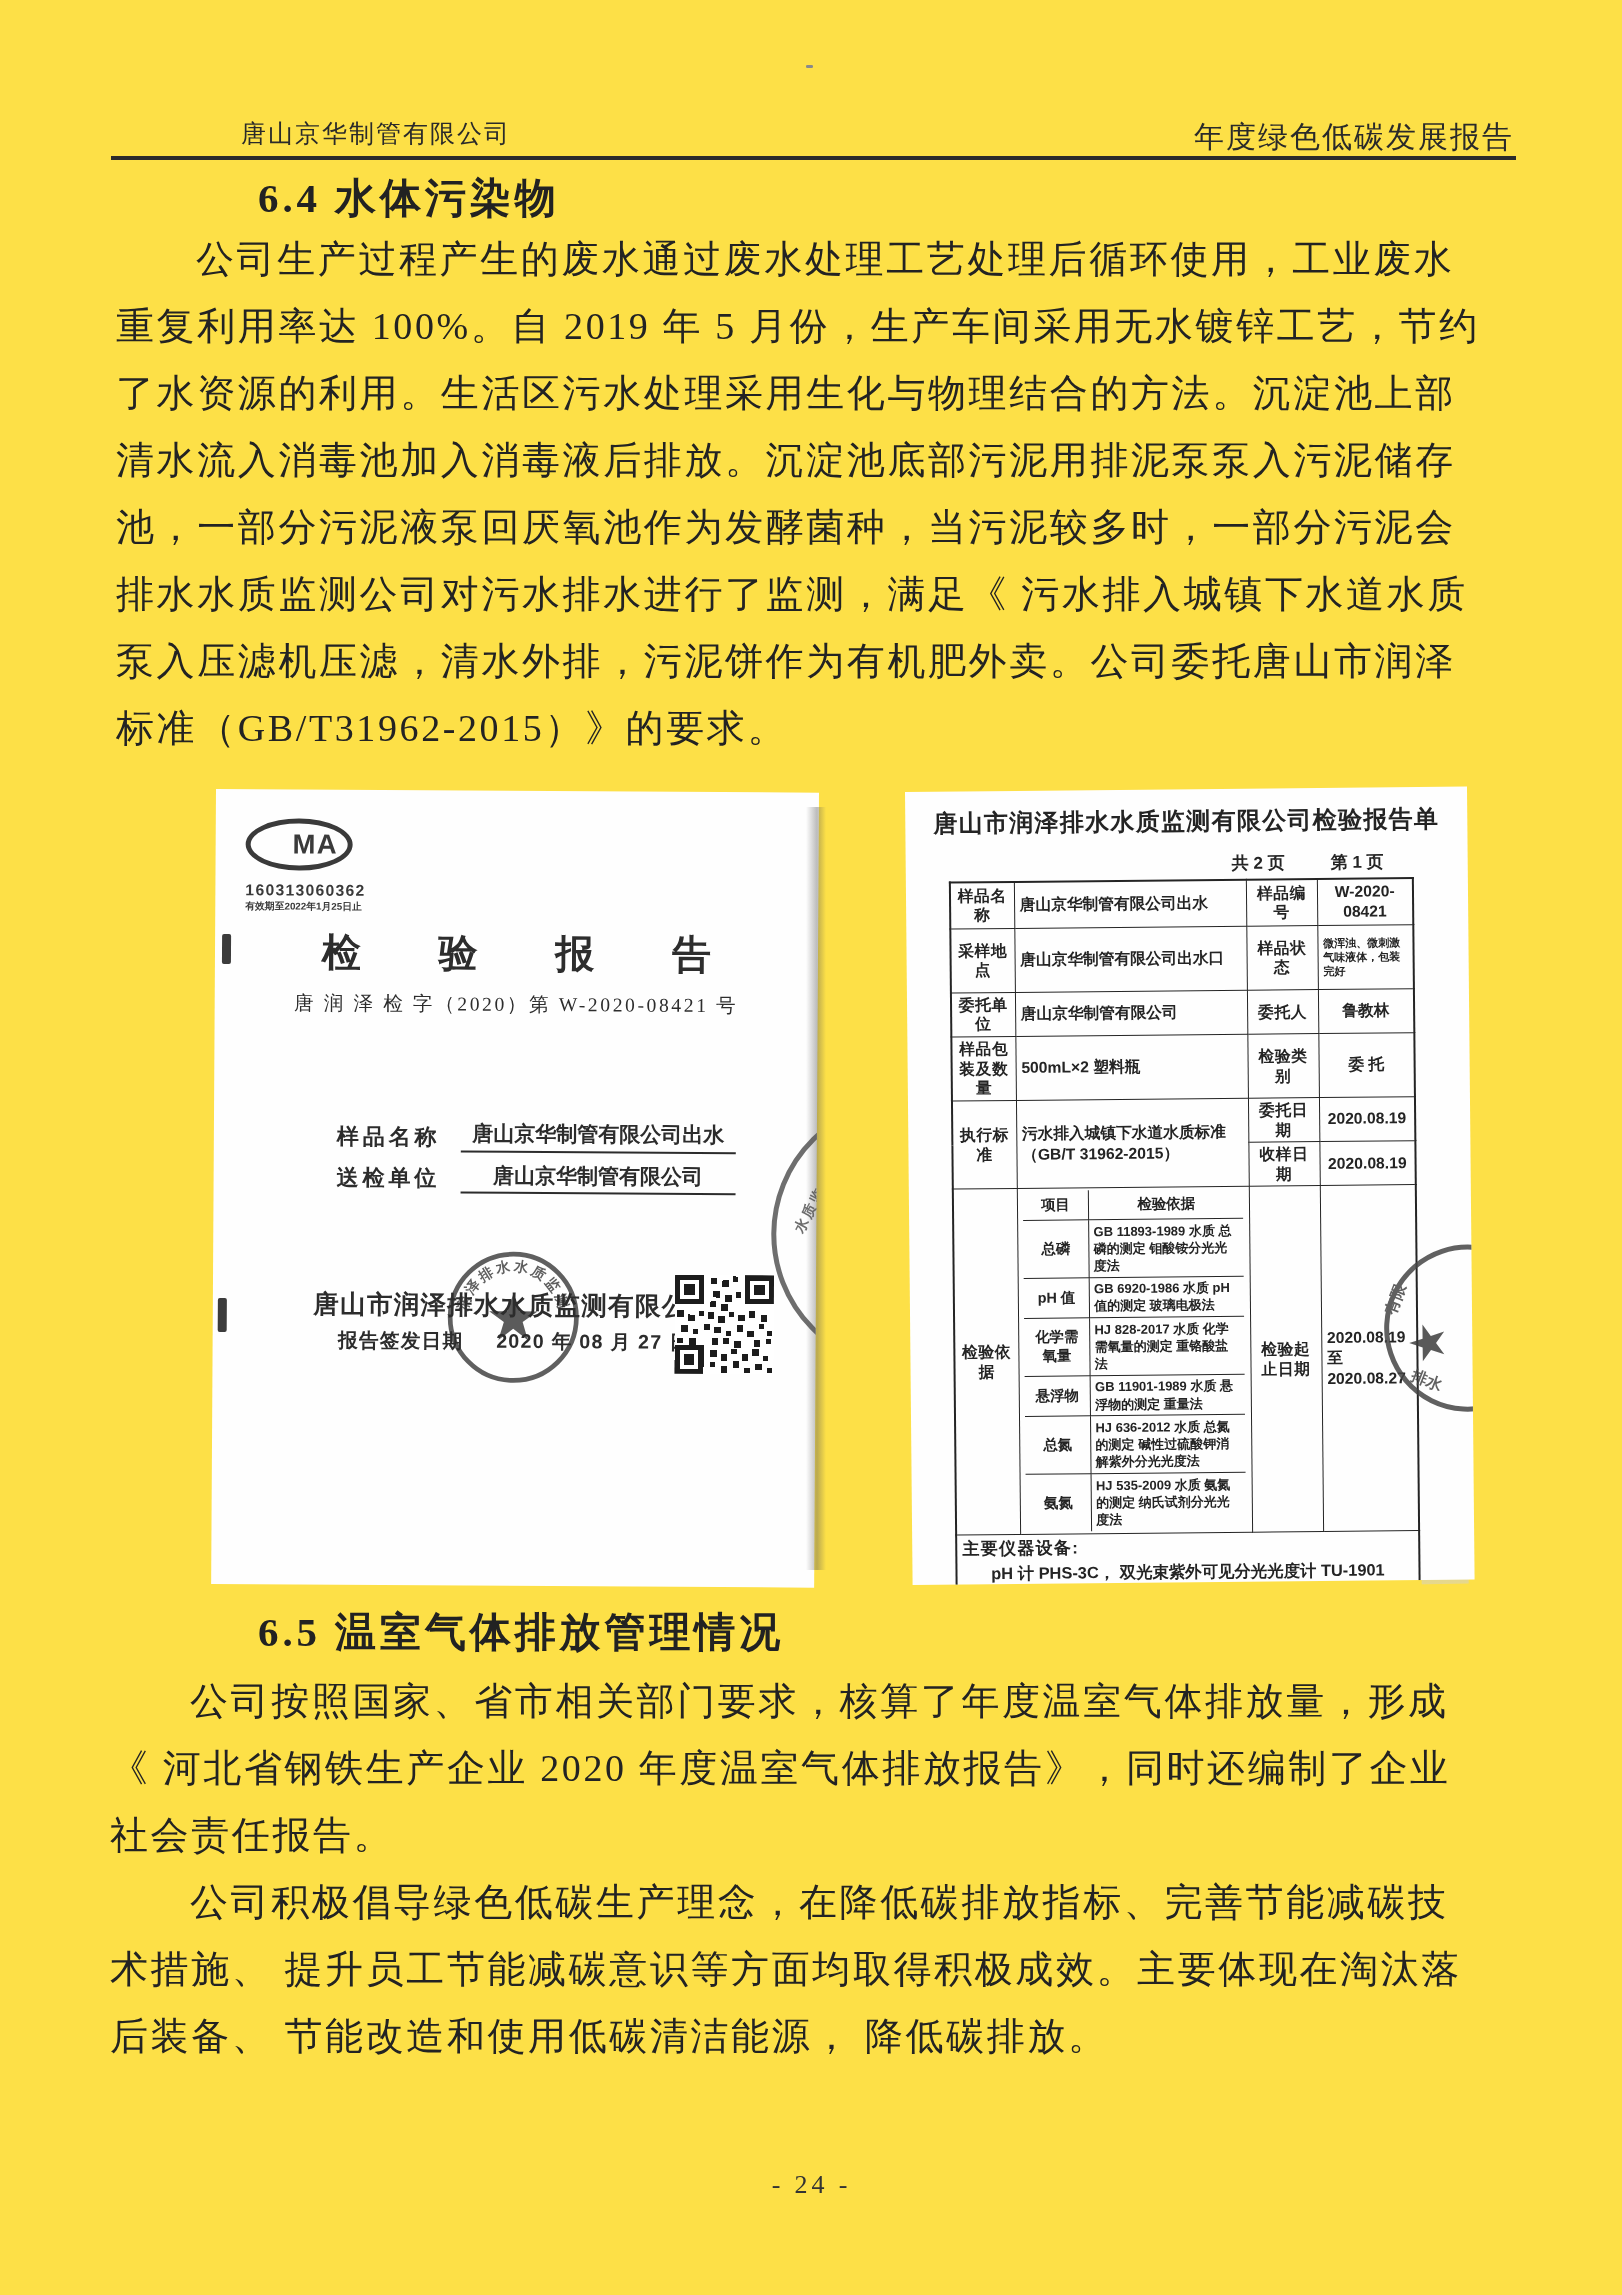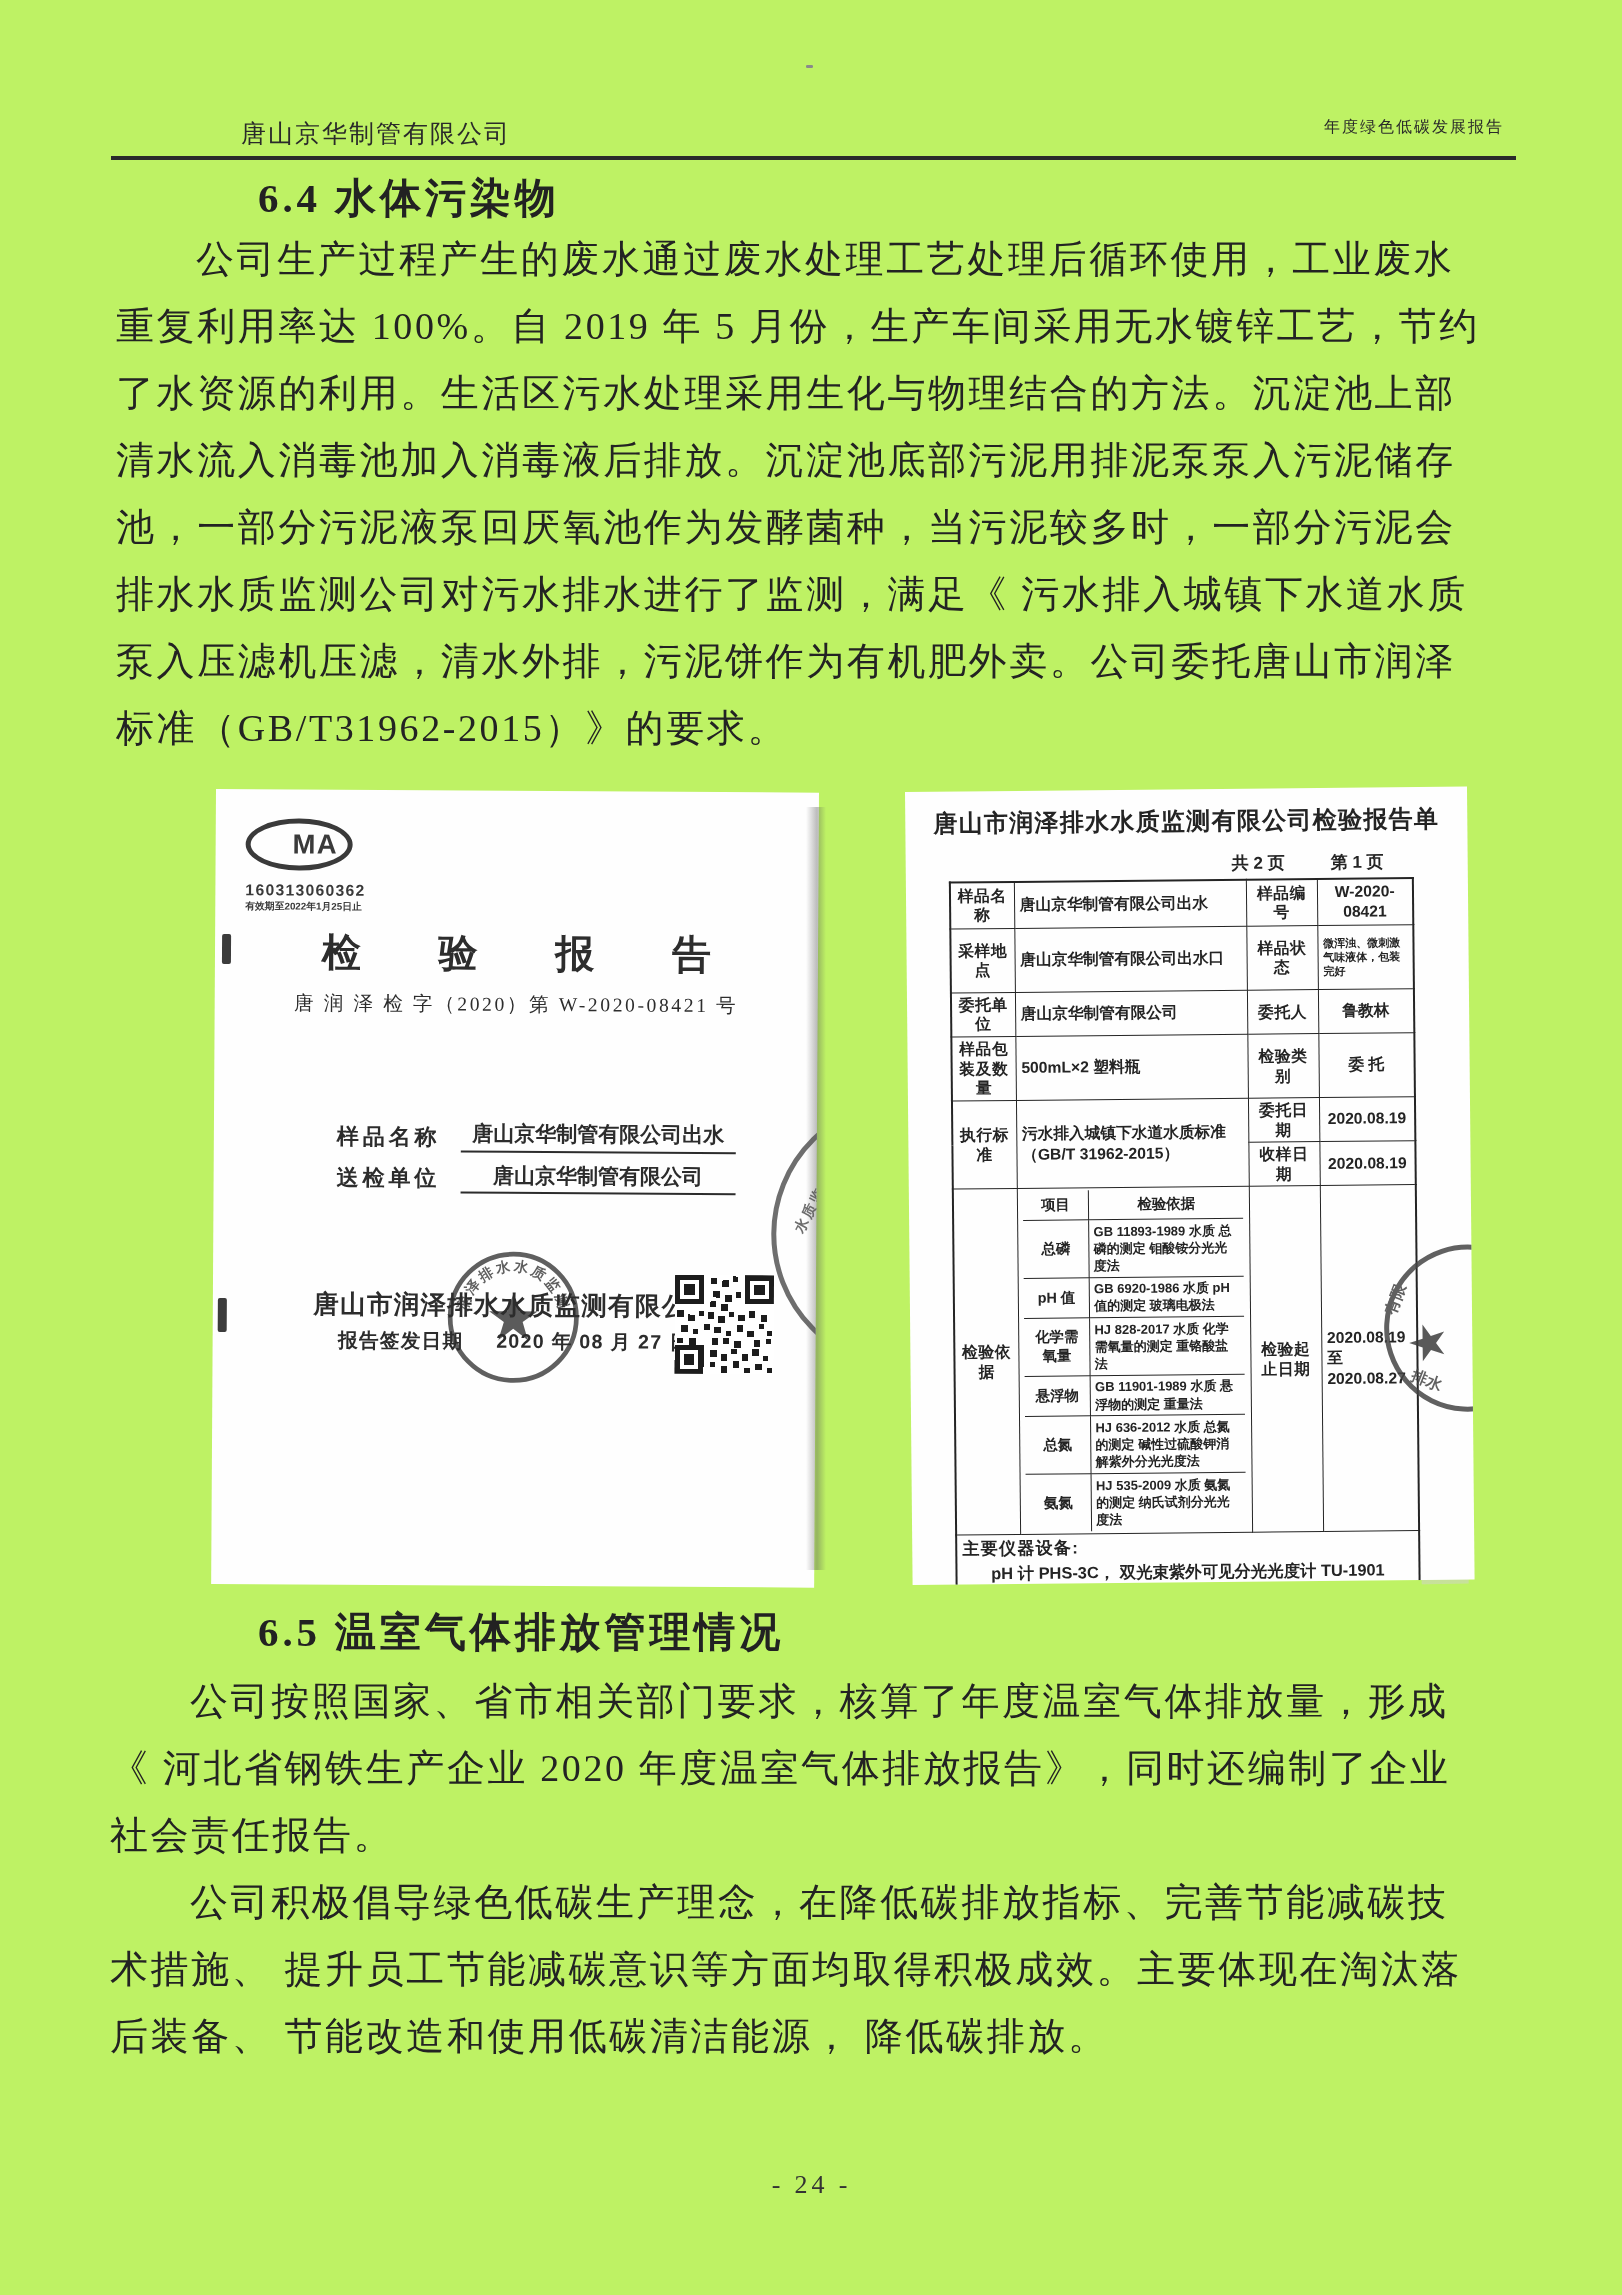--- a/index.html
+++ b/index.html
@@ -1,21 +1,21 @@
 <!DOCTYPE html>
 <html lang="zh" style="font-size:10.5px"><head>
 <meta charset="utf-8">
 <style>
   html,body{margin:0;padding:0;background:#e8e8e8;}
-  .page{position:relative;width:1623px;height:2295px;background:#bef264;overflow:hidden;
+  .page{position:relative;width:1623px;height:2295px;background:#fde047;overflow:hidden;
         font-family:"Liberation Serif","DejaVu Serif",serif;color:#1f1f1f;}
   
   .hdr-left{position:absolute;left:241px;top:117px;font-size:25px;letter-spacing:2px;
             font-family:"Liberation Sans","DejaVu Sans",sans-serif;color:#2a2a2a;}
-  .hdr-right{position:absolute;right:119px;top:117px;font-size:16px;letter-spacing:2px;
+  .hdr-right{position:absolute;right:109px;top:117px;font-size:30px;letter-spacing:2px;
              font-family:Liberation Sans, sans-serif;color:#2a2a2a;}
   .hdr-rule{position:absolute;left:111px;top:156px;width:1405px;height:3.9px;background:#2b2b2b;}
   .h64{position:absolute;left:258px;top:171px;font-size:41px;font-weight:bold;letter-spacing:3.9px;color:#222;}
   .h65{position:absolute;left:258px;top:1605px;font-size:41px;font-weight:bold;letter-spacing:3.9px;color:#222;}
   .para{position:absolute;left:110px;width:1407px;font-size:38px;letter-spacing:2.6px;color:#232323;}
   .para .ln{height:67px;line-height:67px;white-space:nowrap;}
   .para .ind{padding-left:80px;}
   .p64{top:226px;margin-left:6px;}
   .p65{top:1668px;}
   .footer{position:absolute;left:0;top:2170px;width:100%;text-align:center;

